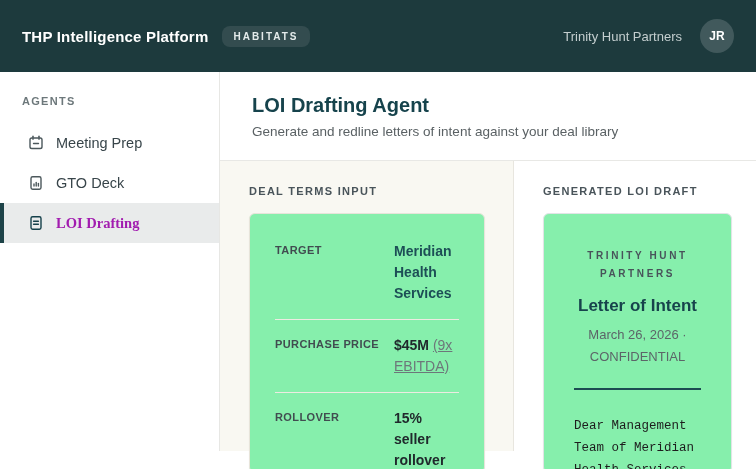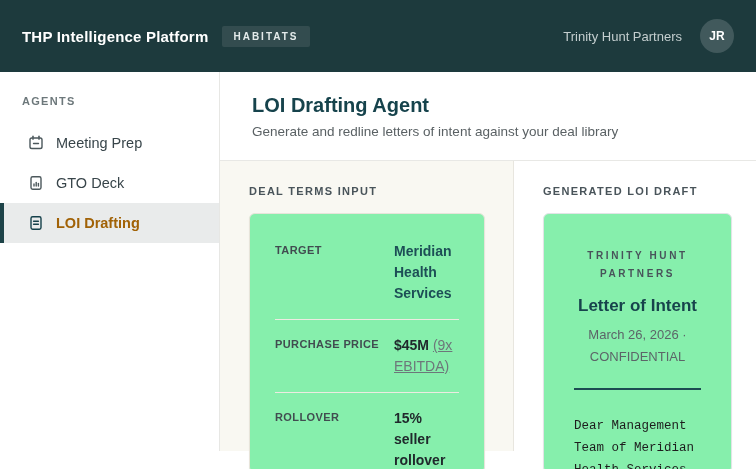--- a/index.html
+++ b/index.html
@@ -5,41 +5,41 @@
   * { margin:0; padding:0; box-sizing:border-box; }
   html,body { width:756px; height:469px; overflow:hidden; background:#fff;
     font-family:"Liberation Sans", sans-serif; }
 
   
   .topbar { height:72px; background:#1d3a3d; display:flex; align-items:center;
     padding:0 22px; }
   .brand { color:#ffffff; font-size:15px; font-weight:700; letter-spacing:.2px; }
   .env-badge { margin-left:14px; background:#334c4f; color:#e4ebeb;
     font-size:10px; font-weight:700; letter-spacing:2px; padding:5px 11px;
-    border-radius:2px; }
+    border-radius:8px; }
   .topbar .spacer { flex:1; }
   .org { color:#c4cecf; font-size:13px; margin-right:18px; }
   .avatar { width:34px; height:34px; border-radius:50%; background:#41595c;
     color:#fff; font-size:12px; font-weight:700; display:flex;
     align-items:center; justify-content:center; }
 
   
   .shell { display:flex; height:379px; }
 
   
   .sidebar { width:220px; background:#fff; border-right:1px solid #e7e7e4;
     padding-top:23px; flex:0 0 220px; }
   .side-label { font-size:11px; font-weight:700; letter-spacing:1.3px;
     color:#6d787b; padding-left:22px; margin-bottom:16px; }
   .nav-item { height:40px; display:flex; align-items:center; gap:12px;
     padding-left:28px; cursor:pointer; color:#38454a; font-size:14.5px; }
   .nav-item .ic { width:16px; height:16px; flex:0 0 16px; display:flex; }
   .nav-item .ic svg { stroke:#4c585c; }
   .nav-item.selected { background:#e9ebeb; border-left:4px solid #1d4348;
-    padding-left:24px; color:#a16207; font-weight:700; }
+    padding-left:24px; color:#a21caf; font-weight:700;font-family:Liberation Serif, serif; }
   .nav-item.selected .ic svg { stroke:#14404a; }
 
   
   .main { flex:1; display:flex; flex-direction:column; min-width:0; }
   .page-head { padding:22px 32px 0 32px; height:88px; flex:0 0 88px; }
   .page-title { font-size:20px; font-weight:700; color:#16434c; }
   .page-sub { font-size:13.5px; color:#5a6164; margin-top:7px; }
 
   .panels { flex:1; display:flex; border-top:1px solid #e8e8e5; min-height:0; }
   .panel { padding:24px 28px 0 29px; }

